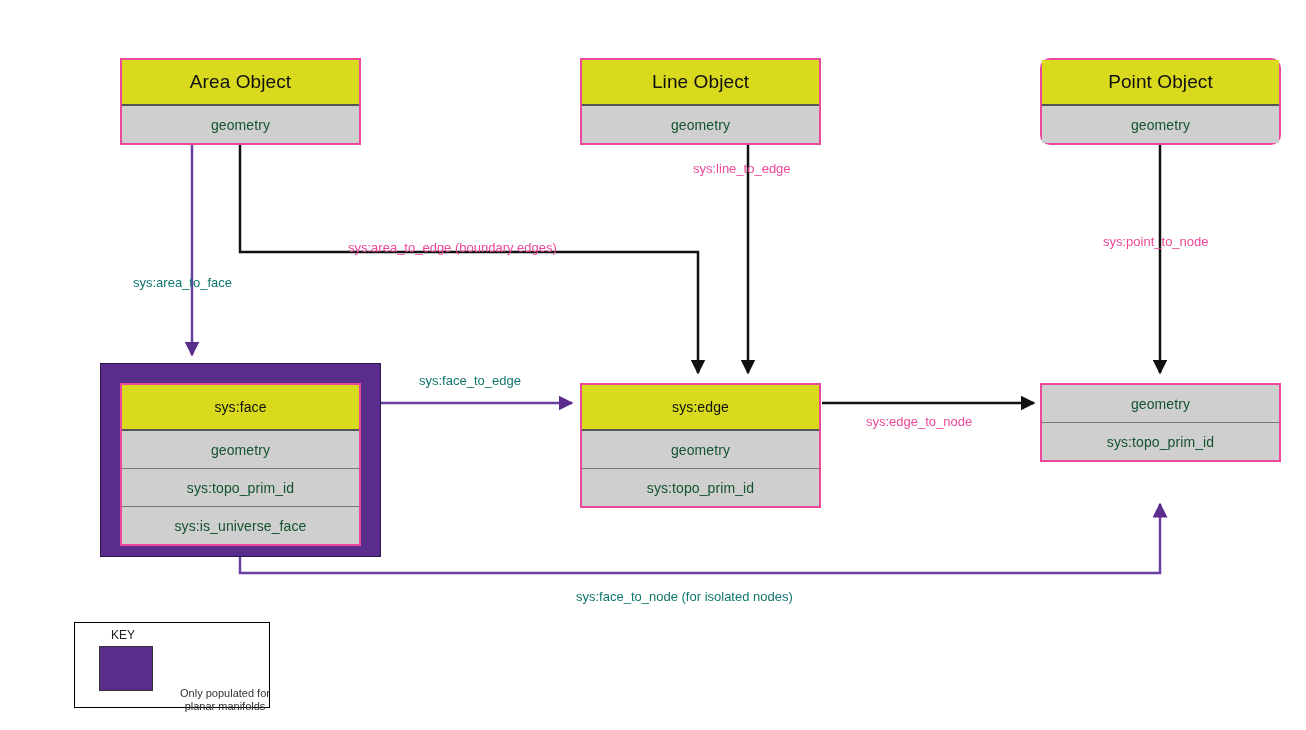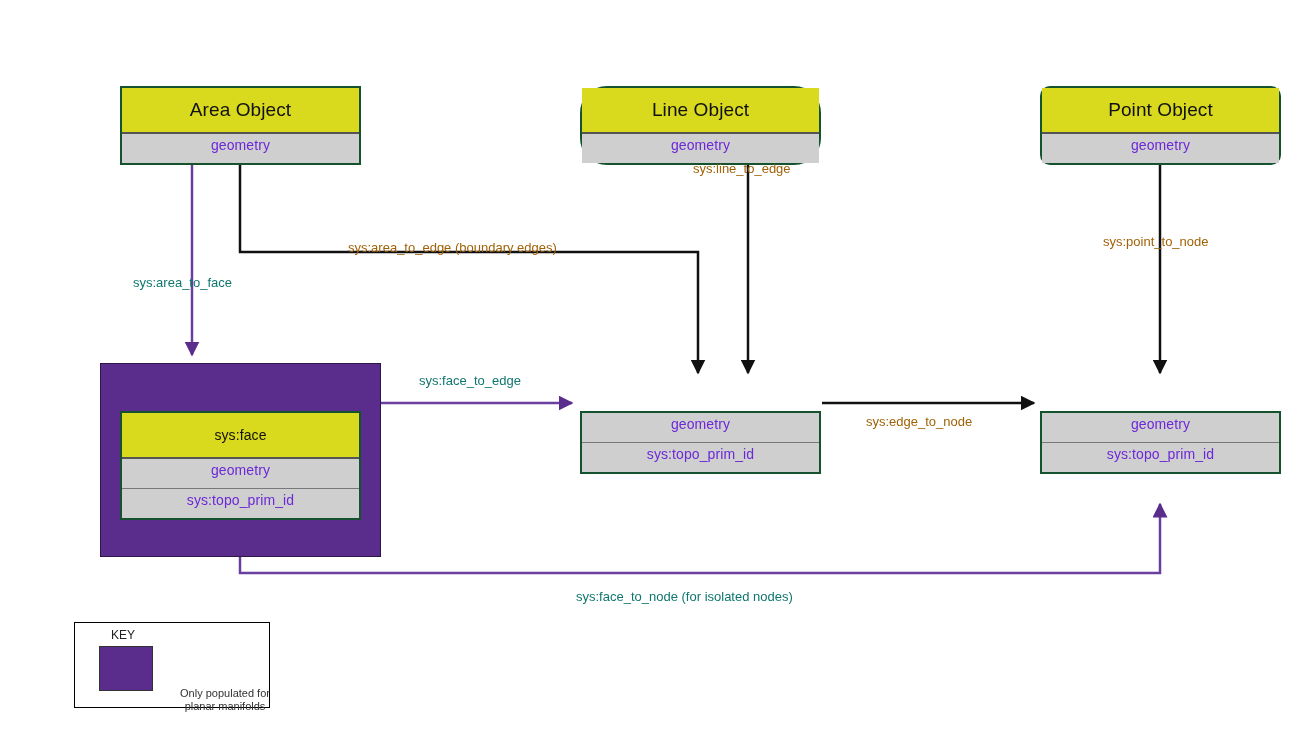--- a/index.html
+++ b/index.html
@@ -25,33 +25,32 @@
     left: 0; top: 0;
     width: 1306px;
     height: 730px;
     pointer-events: none;
   }
 
   
   .entity {
     position: absolute;
     box-sizing: border-box;
-    border: 2px solid #14532d;
+    border: 2px solid #ec4899;
     background: #cccccc;
-    margin-top: 28px;
   }
   .entity .row {
     box-sizing: border-box;
     text-align: center;
-    color: #6d28d9;
+    color: #14532d;
     background: #cfcfcf;
     border-bottom: 1px solid #777777;
     font-size: 14px;
     line-height: 14px;
-    padding: 4px 0 11px 0;
+    padding: 12px 0 11px 0;
     letter-spacing: .1px;
   }
   .entity .row:last-child { border-bottom: none; }
   .entity .title {
     background: #d9d91e;
     font-size: 14px;
     line-height: 18px;
     padding: 13px 0 13px 0;
     border-bottom: 2px solid #555555;
     color: #111111;
@@ -66,21 +65,21 @@
     box-sizing: border-box;
     background: #5a2d8c;
     border: 1px solid #2f1649;
   }
 
   
   .elabel {
     position: absolute;
     font-size: 13px;
     line-height: 15px;
-    color: #a16207;
+    color: #ec4899;
     white-space: nowrap;
   }
   .elabel.purple { color: #0f766e; }
 
   
   .keybox {
     position: absolute;
     box-sizing: border-box;
     border: 1px solid #000000;
     background: #ffffff;
@@ -133,39 +132,41 @@
     <path d="M 822,403 L 1034,403" fill="none" stroke="#111111" stroke-width="2.5" marker-end="url(#arrow-black)"></path>
 
     <path d="M 240,557 L 240,573 L 1160,573 L 1160,504" fill="none" stroke="#6a3fa0" stroke-width="2.5" marker-end="url(#arrow-purple)"></path>
   </svg>
 
   <div class="entity" style="left:120px; top:58px; width:241px;">
     <div class="row title big">Area Object</div>
     <div class="row">geometry</div>
   </div>
 
-  <div class="entity" style="left:580px; top:58px; width:241px;border-radius:27px;">
+  <div class="entity" style="left:580px; top:58px; width:241px;">
     <div class="row title big">Line Object</div>
     <div class="row">geometry</div>
   </div>
 
   <div class="entity" style="left:1040px; top:58px; width:241px;border-radius:10px;">
     <div class="row title big">Point Object</div>
     <div class="row">geometry</div>
   </div>
 
   <div class="face-frame" style="left:100px; top:363px; width:281px; height:194px;"></div>
 
   <div class="entity" style="left:120px; top:383px; width:241px;">
     <div class="row title">sys:face</div>
     <div class="row">geometry</div>
     <div class="row">sys:topo_prim_id</div>
+    <div class="row">sys:is_universe_face</div>
   </div>
 
   <div class="entity" style="left:580px; top:383px; width:241px;">
+    <div class="row title">sys:edge</div>
     <div class="row">geometry</div>
     <div class="row">sys:topo_prim_id</div>
   </div>
 
   <div class="entity" style="left:1040px; top:383px; width:241px;">
     <div class="row">geometry</div>
     <div class="row">sys:topo_prim_id</div>
   </div>
 
   <div class="elabel purple" style="left:133px; top:275px;">sys:area_to_face</div>

